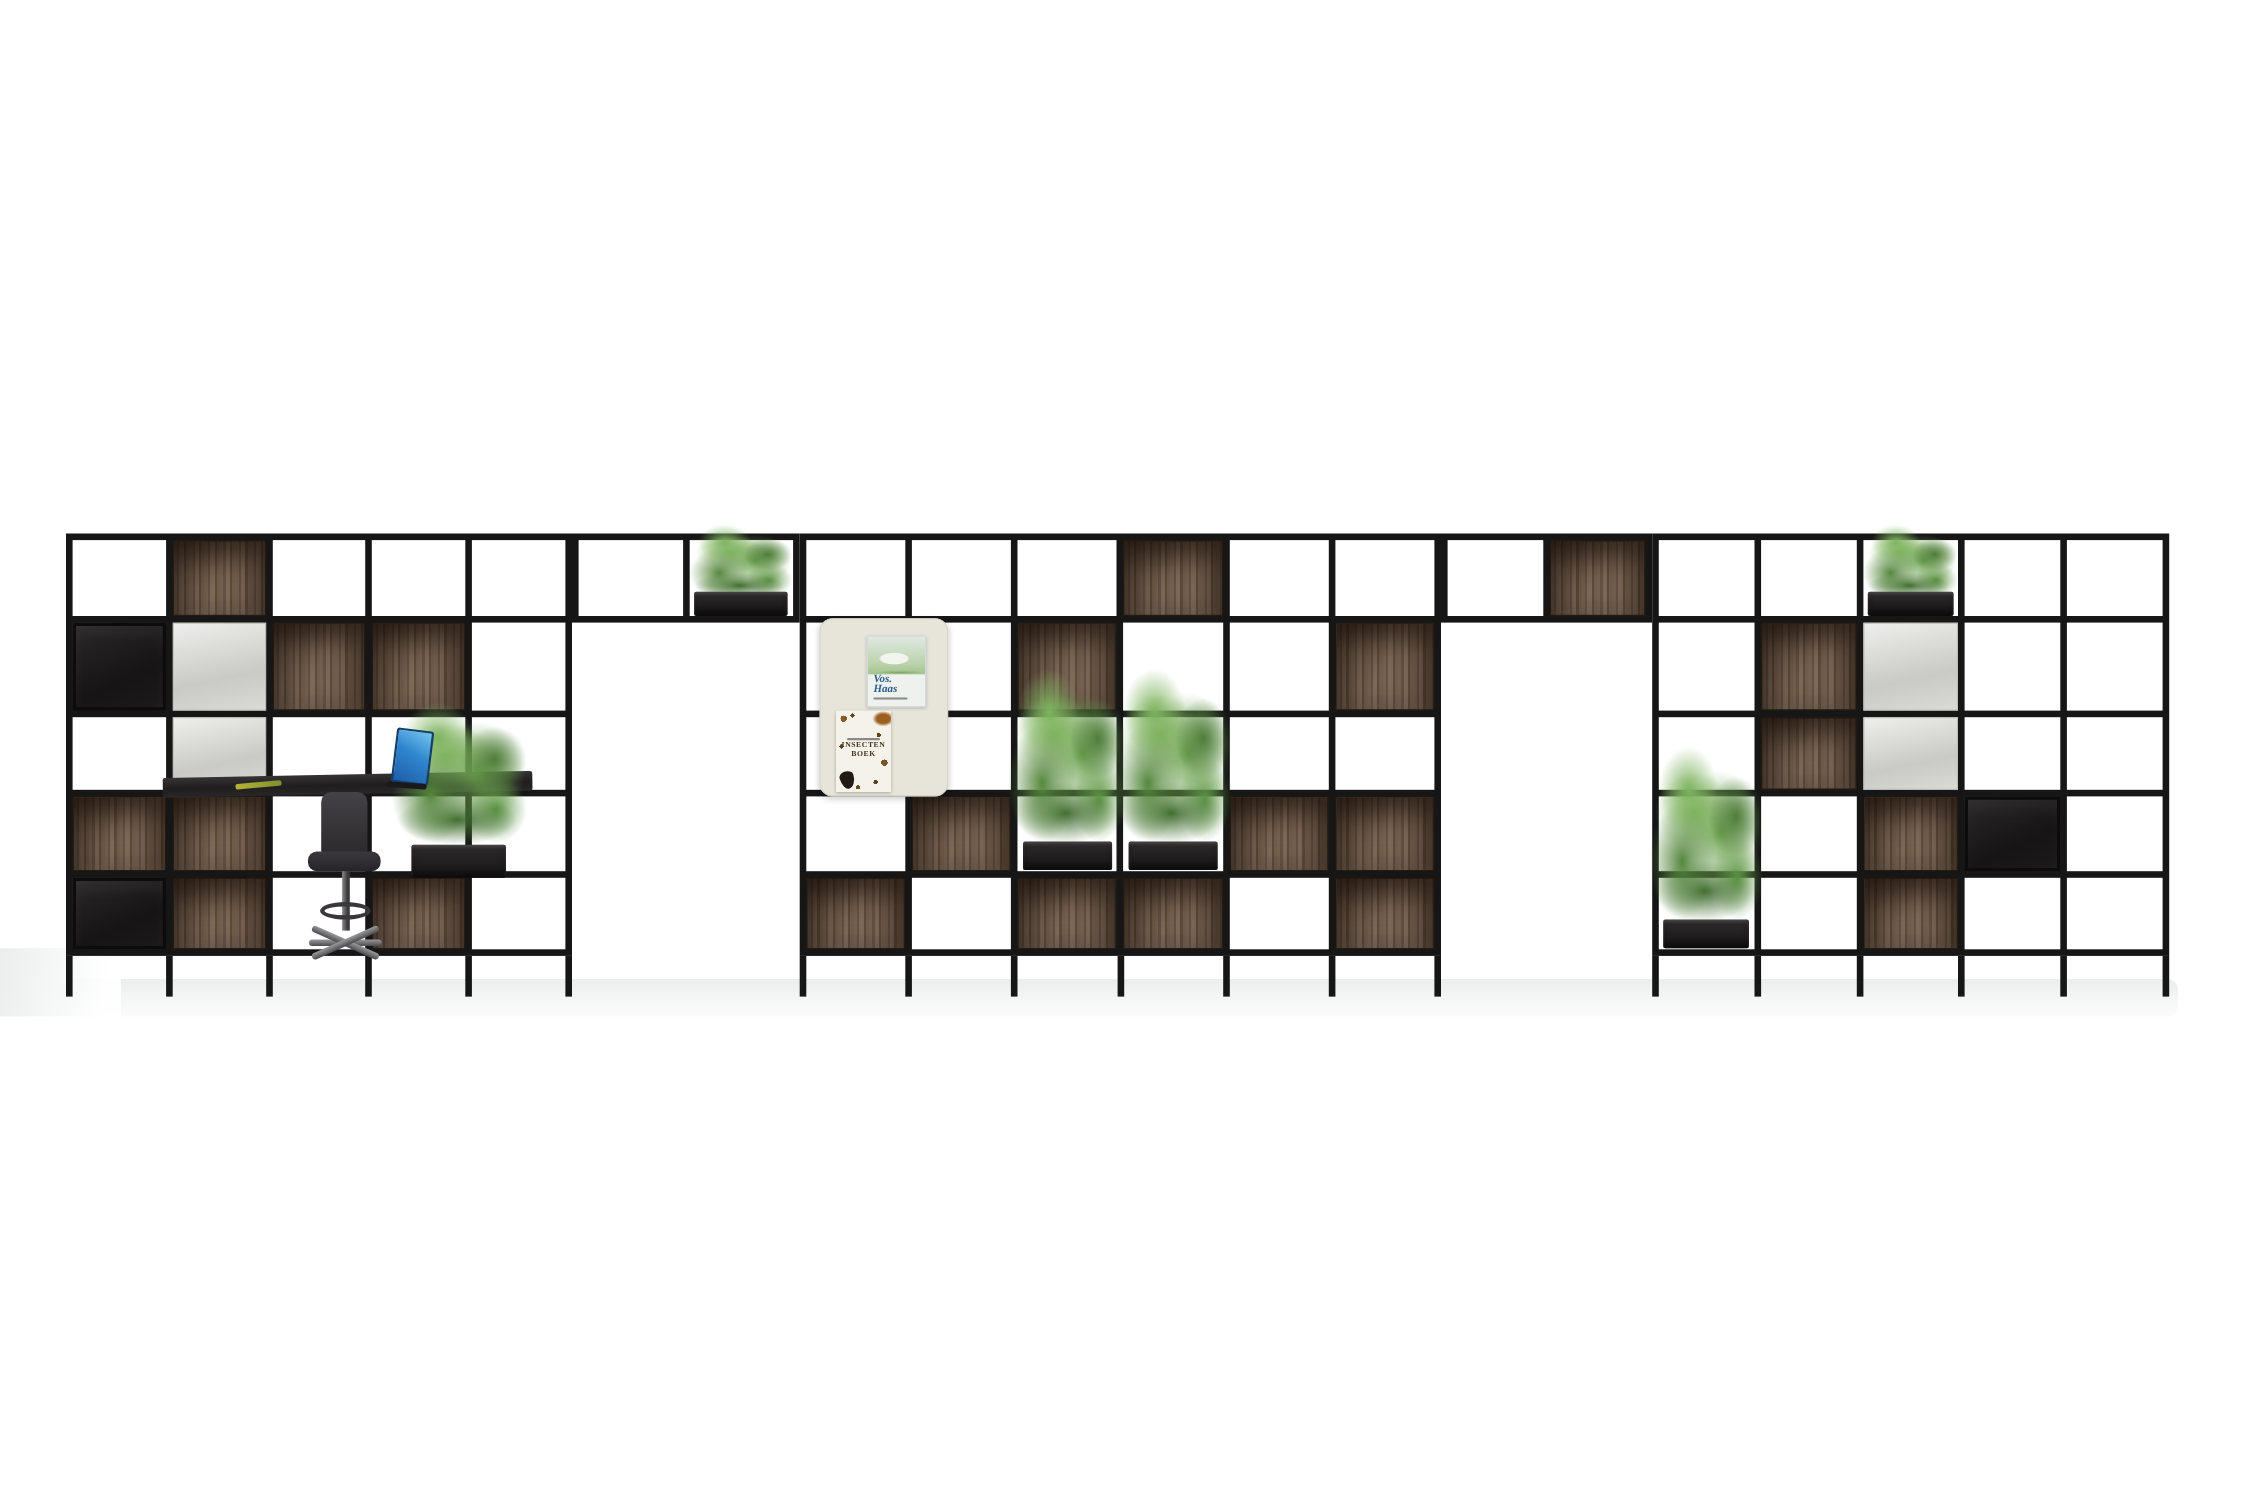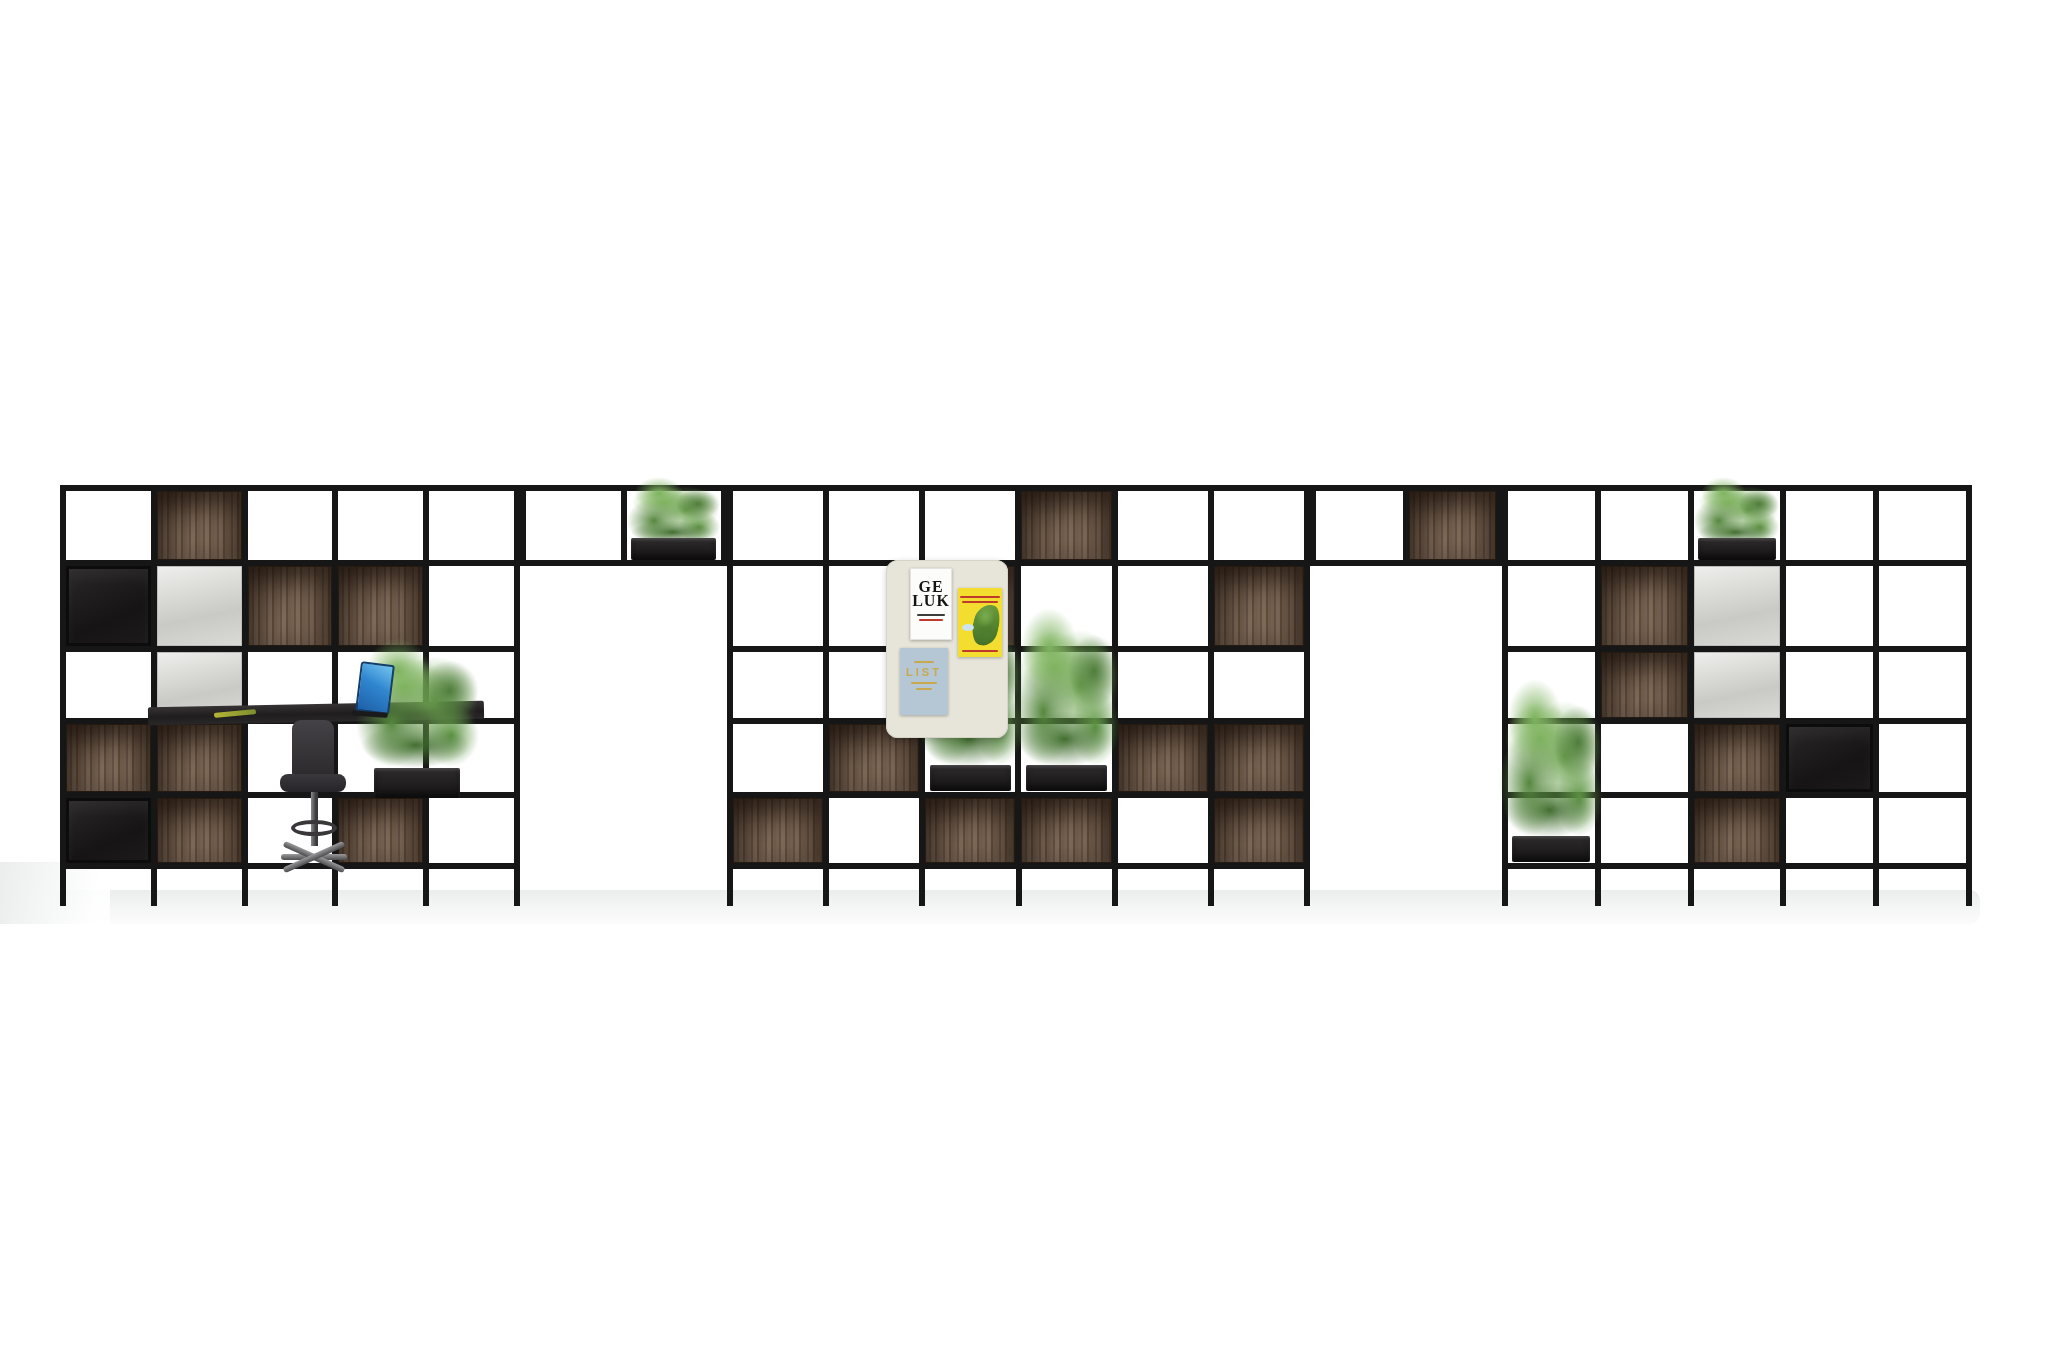--- a/index.html
+++ b/index.html
@@ -165,42 +165,35 @@
   <div class="stool">
     <span class="st-back"></span>
     <span class="st-seat"></span>
     <span class="st-post"></span>
     <span class="st-ring"></span>
     <span class="st-spoke s1"></span>
     <span class="st-spoke s2"></span>
     <span class="st-spoke s3"></span>
   </div>
 
-
-  <div class="board board-right">
-    <div class="cover geluk">
-      <span class="gel-t">GE</span>
-      <span class="gel-t">LUK</span>
-      <span class="minibar b-dark w70"></span>
-      <span class="minibar b-red w60"></span>
-    </div>
-    <div class="cover cater">
-      <span class="minibar b-red w90"></span>
-      <span class="minibar b-red w80"></span>
-      <span class="swath"></span>
-      <span class="pond"></span>
-      <span class="minibar b-red w85 bottom"></span>
-    </div>
-    <div class="cover list">
-      <span class="minibar b-gold w40"></span>
-      <span class="list-t">LIST</span>
-      <span class="minibar b-gold w55"></span>
-      <span class="minibar b-gold w35"></span>
+  <div class="board board-left">
+    <div class="cover vos">
+      <span class="vos-art"></span>
+      <span class="vos-t1">Vos.</span>
+      <span class="vos-t2">Haas</span>
+      <span class="minibar b-gray w60"></span>
+    </div>
+    <div class="cover insect">
+      <span class="minibar b-gray w60"></span>
+      <span class="ins-t1">INSECTEN</span>
+      <span class="ins-t2">BOEK</span>
+      <span class="beetle"></span>
     </div>
   </div>
+
 
 <div class="section" style="left: 60px; top: 485px; width: 460px; background: rgb(22, 22, 22); grid-template-rows: 69px 80px 66px 68px 65px; grid-template-columns: repeat(5, 1fr);">
       <div class="cell open"></div>
       <div class="cell wood"></div>
       <div class="cell open"></div>
       <div class="cell open"></div>
       <div class="cell open"></div>
       <div class="cell black"></div>
       <div class="cell panel"></div>
       <div class="cell wood"></div>

